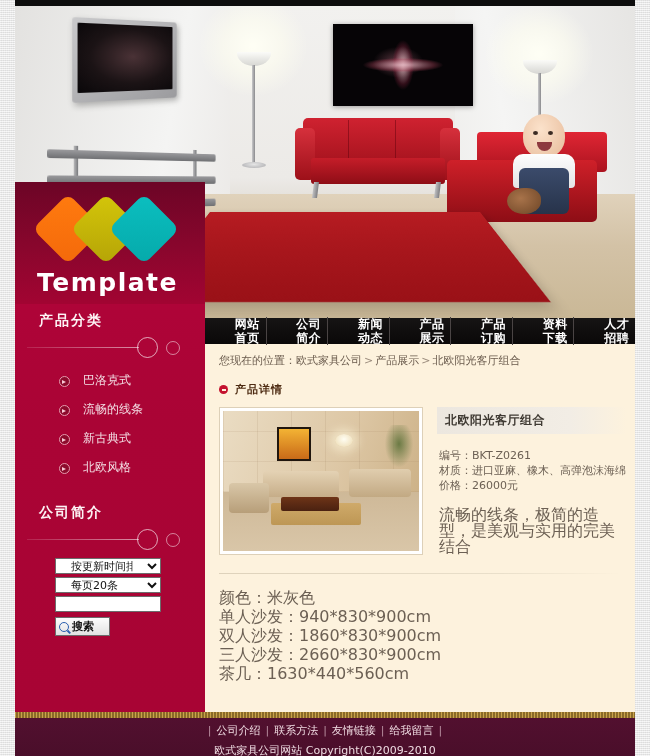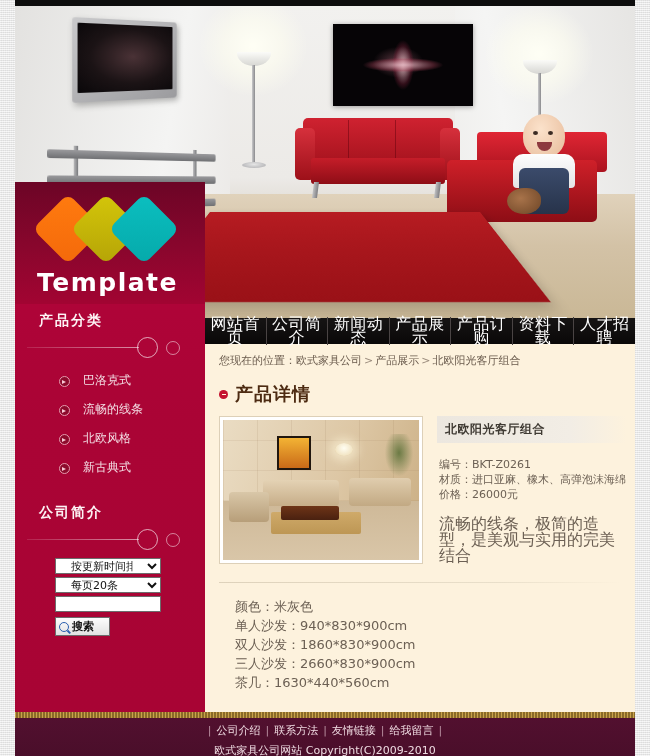--- a/index.html
+++ b/index.html
@@ -401,27 +401,28 @@
     width: 430px; height: 26px;
     background: linear-gradient(180deg, #161414 0%, #0a0808 100%);
     display: flex;
     align-items: center;
     z-index: 5;
   }
   .nav-item {
     flex: 1;
     text-align: center;
     color: #ffffff;
-    font-size: 16px;
-    font-weight: 400;
+    font-size: 12px;
+    font-weight: 700;
     letter-spacing: .5px;
     border-right: 1px solid #4a4444;
     line-height: 14px;
     cursor: pointer;
     font-family: "DejaVu Sans", "Liberation Sans", sans-serif;
+    padding-left: 24px;
   }
   .nav-item:last-child { border-right: none; }
 
   
   .content {
     position: absolute;
     left: 190px; top: 344px;
     width: 430px;
     height: 368px;
     background: #fdf2dd;
@@ -446,21 +447,21 @@
     border-radius: 50%;
     background: #c4122f;
     position: relative;
   }
   .panel-head .dot::after {
     content: "";
     position: absolute; left: 2.5px; top: 4px;
     width: 4px; height: 1.5px; background: #fdf2dd;
   }
   .panel-head .ptitle {
-    font-size: 18px;
+    font-size: 11px;
     font-weight: 700;
     color: #4d2b12;
     letter-spacing: 1px;
     font-family: Liberation Serif, serif;
   }
 
   .detail {
     margin: 10px 0 0 14px;
     display: flex;
     gap: 14px;
@@ -557,22 +558,22 @@
     font-family: "DejaVu Sans", "Liberation Sans", sans-serif;
   }
 
   .hr-soft {
     margin: 18px 14px 0 14px;
     height: 1px;
     background: linear-gradient(90deg, #ded2bb, #e9dfca 70%, rgba(233,223,202,0));
   }
 
   .specs {
-    margin: 14px 0 0 30px;
-    font-size: 13px;
+    margin: 14px 0 0 14px;
+    font-size: 16px;
     color: #6c6054;
     line-height: 19px;
     font-family: "DejaVu Sans", "Liberation Sans", sans-serif;
   }
 
   
   .gold-band {
     position: absolute;
     left: 0; top: 712px;
     width: 620px; height: 6px;
@@ -699,25 +700,25 @@
       <div class="cat-item">
         <span class="cat-bullet"></span>
         <span>巴洛克式</span>
       </div>
       <div class="cat-item">
         <span class="cat-bullet"></span>
         <span>流畅的线条</span>
       </div>
       <div class="cat-item">
         <span class="cat-bullet"></span>
-        <span>北欧风格</span>
+        <span>新古典式</span>
       </div>
       <div class="cat-item">
         <span class="cat-bullet"></span>
-        <span>新古典式</span>
+        <span>北欧风格</span>
       </div>
     </div>
 
     <div class="sec" style="top:322px">
       <div class="sec-title">公司简介</div>
       <div class="sec-rule">
         <div class="line"></div>
         <div class="c-big"></div>
         <div class="c-small"></div>
       </div>

